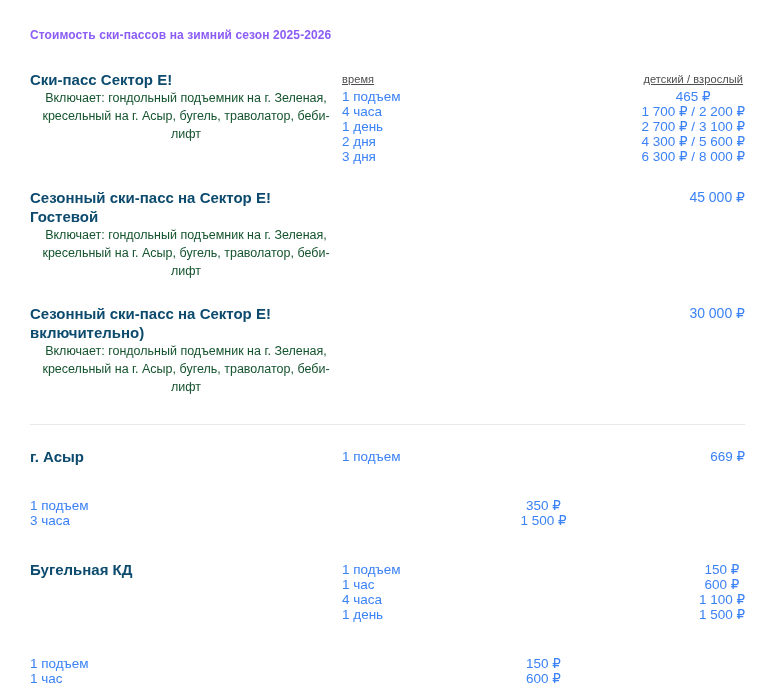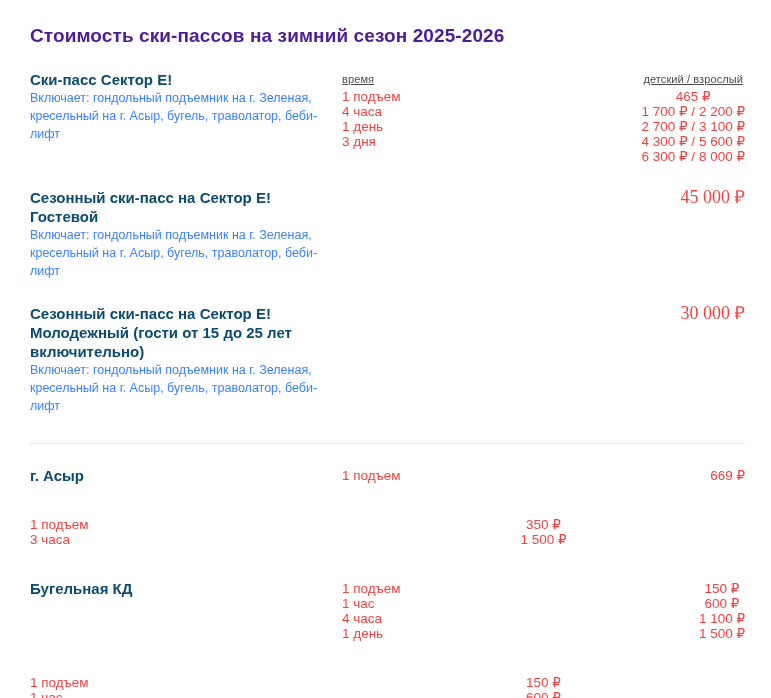--- a/index.html
+++ b/index.html
@@ -13,25 +13,25 @@
     overflow: hidden;
     font-family: "Liberation Sans", "DejaVu Sans", sans-serif;
     color: #1a1a1a;
     -webkit-font-smoothing: antialiased;
   }
   main {
     padding: 25px 26px 0 30px;
     box-sizing: border-box;
   }
   h1.page-title {
-    font-size: 19px;
+    font-size: 12px;
     font-weight: 700;
     line-height: 21px;
     margin: 0 0 24px 0;
-    color: #4c1d95;
+    color: #8b5cf6;
     letter-spacing: 0.1px;
   }
   .section {
     display: grid;
     grid-template-columns: 312px 1fr auto;
     align-items: start;
     margin-bottom: 24px;
   }
   .section.compact {
     margin-bottom: 34px;
@@ -42,47 +42,47 @@
     line-height: 19px;
     color: #0c4a6e;
   }
   .section.compact .name-line {
     line-height: 15px;
   }
   .desc-line {
     font-size: 12.5px;
     font-weight: 400;
     line-height: 18px;
-    color: #3b82f6;
+    color: #14532d;
+    text-align: center;
   }
   .name-col .desc-line:first-of-type {
     margin-top: 2px;
   }
   .col-header {
     font-size: 11px;
     font-weight: 400;
     line-height: 19px;
     color: #4d4d4d;
     letter-spacing: 0.1px;
     text-decoration: underline;
   }
   .time-cell, .price-cell, .single-price {
     font-size: 13.5px;
     font-weight: 400;
     line-height: 15px;
-    color: #ef4444;
+    color: #3b82f6;
     white-space: nowrap;
   }
   .price-col {
     text-align: center;
   }
   .single-price {
     line-height: 15px;
-    font-size: 18px;
-    font-family: Liberation Serif, serif;
+    font-size: 14px;
   }
   .section:not(.compact) .single-price {
     line-height: 19px; 
   }
   .divider {
     height: 1px;
     background: #e8e8e8;
     margin: 28px 0 24px 0;
   }
 </style>
@@ -96,20 +96,21 @@
         <div class="col name-col">
           <div class="name-line">Ски-пасс Сектор Е!</div>
           <div class="desc-line">Включает: гондольный подъемник на г. Зеленая,</div>
           <div class="desc-line">кресельный на г. Асыр, бугель, траволатор, беби-лифт</div>
         </div>
         <div class="col time-col">
           <div class="col-header">время</div>
           <div class="time-cell">1 подъем</div>
           <div class="time-cell">4 часа</div>
           <div class="time-cell">1 день</div>
+          <div class="time-cell">2 дня</div>
           <div class="time-cell">3 дня</div>
         </div>
         <div class="col price-col">
           <div class="col-header">детский / взрослый</div>
           <div class="price-cell">465 ₽</div>
           <div class="price-cell">1 700 ₽ / 2 200 ₽</div>
           <div class="price-cell">2 700 ₽ / 3 100 ₽</div>
           <div class="price-cell">4 300 ₽ / 5 600 ₽</div>
           <div class="price-cell">6 300 ₽ / 8 000 ₽</div>
         </div>
@@ -122,21 +123,20 @@
           <div class="desc-line">кресельный на г. Асыр, бугель, траволатор, беби-лифт</div>
         </div>
         <div class="col time-col"></div>
         <div class="col price-col">
           <div class="single-price">45 000 ₽</div>
         </div>
       </section>
       <section class="section">
         <div class="col name-col">
           <div class="name-line">Сезонный ски-пасс на Сектор Е!</div>
-          <div class="name-line">Молодежный (гости от 15 до 25 лет</div>
           <div class="name-line">включительно)</div>
           <div class="desc-line">Включает: гондольный подъемник на г. Зеленая,</div>
           <div class="desc-line">кресельный на г. Асыр, бугель, траволатор, беби-лифт</div>
         </div>
         <div class="col time-col"></div>
         <div class="col price-col">
           <div class="single-price">30 000 ₽</div>
         </div>
       </section>
       <div class="divider"></div>

